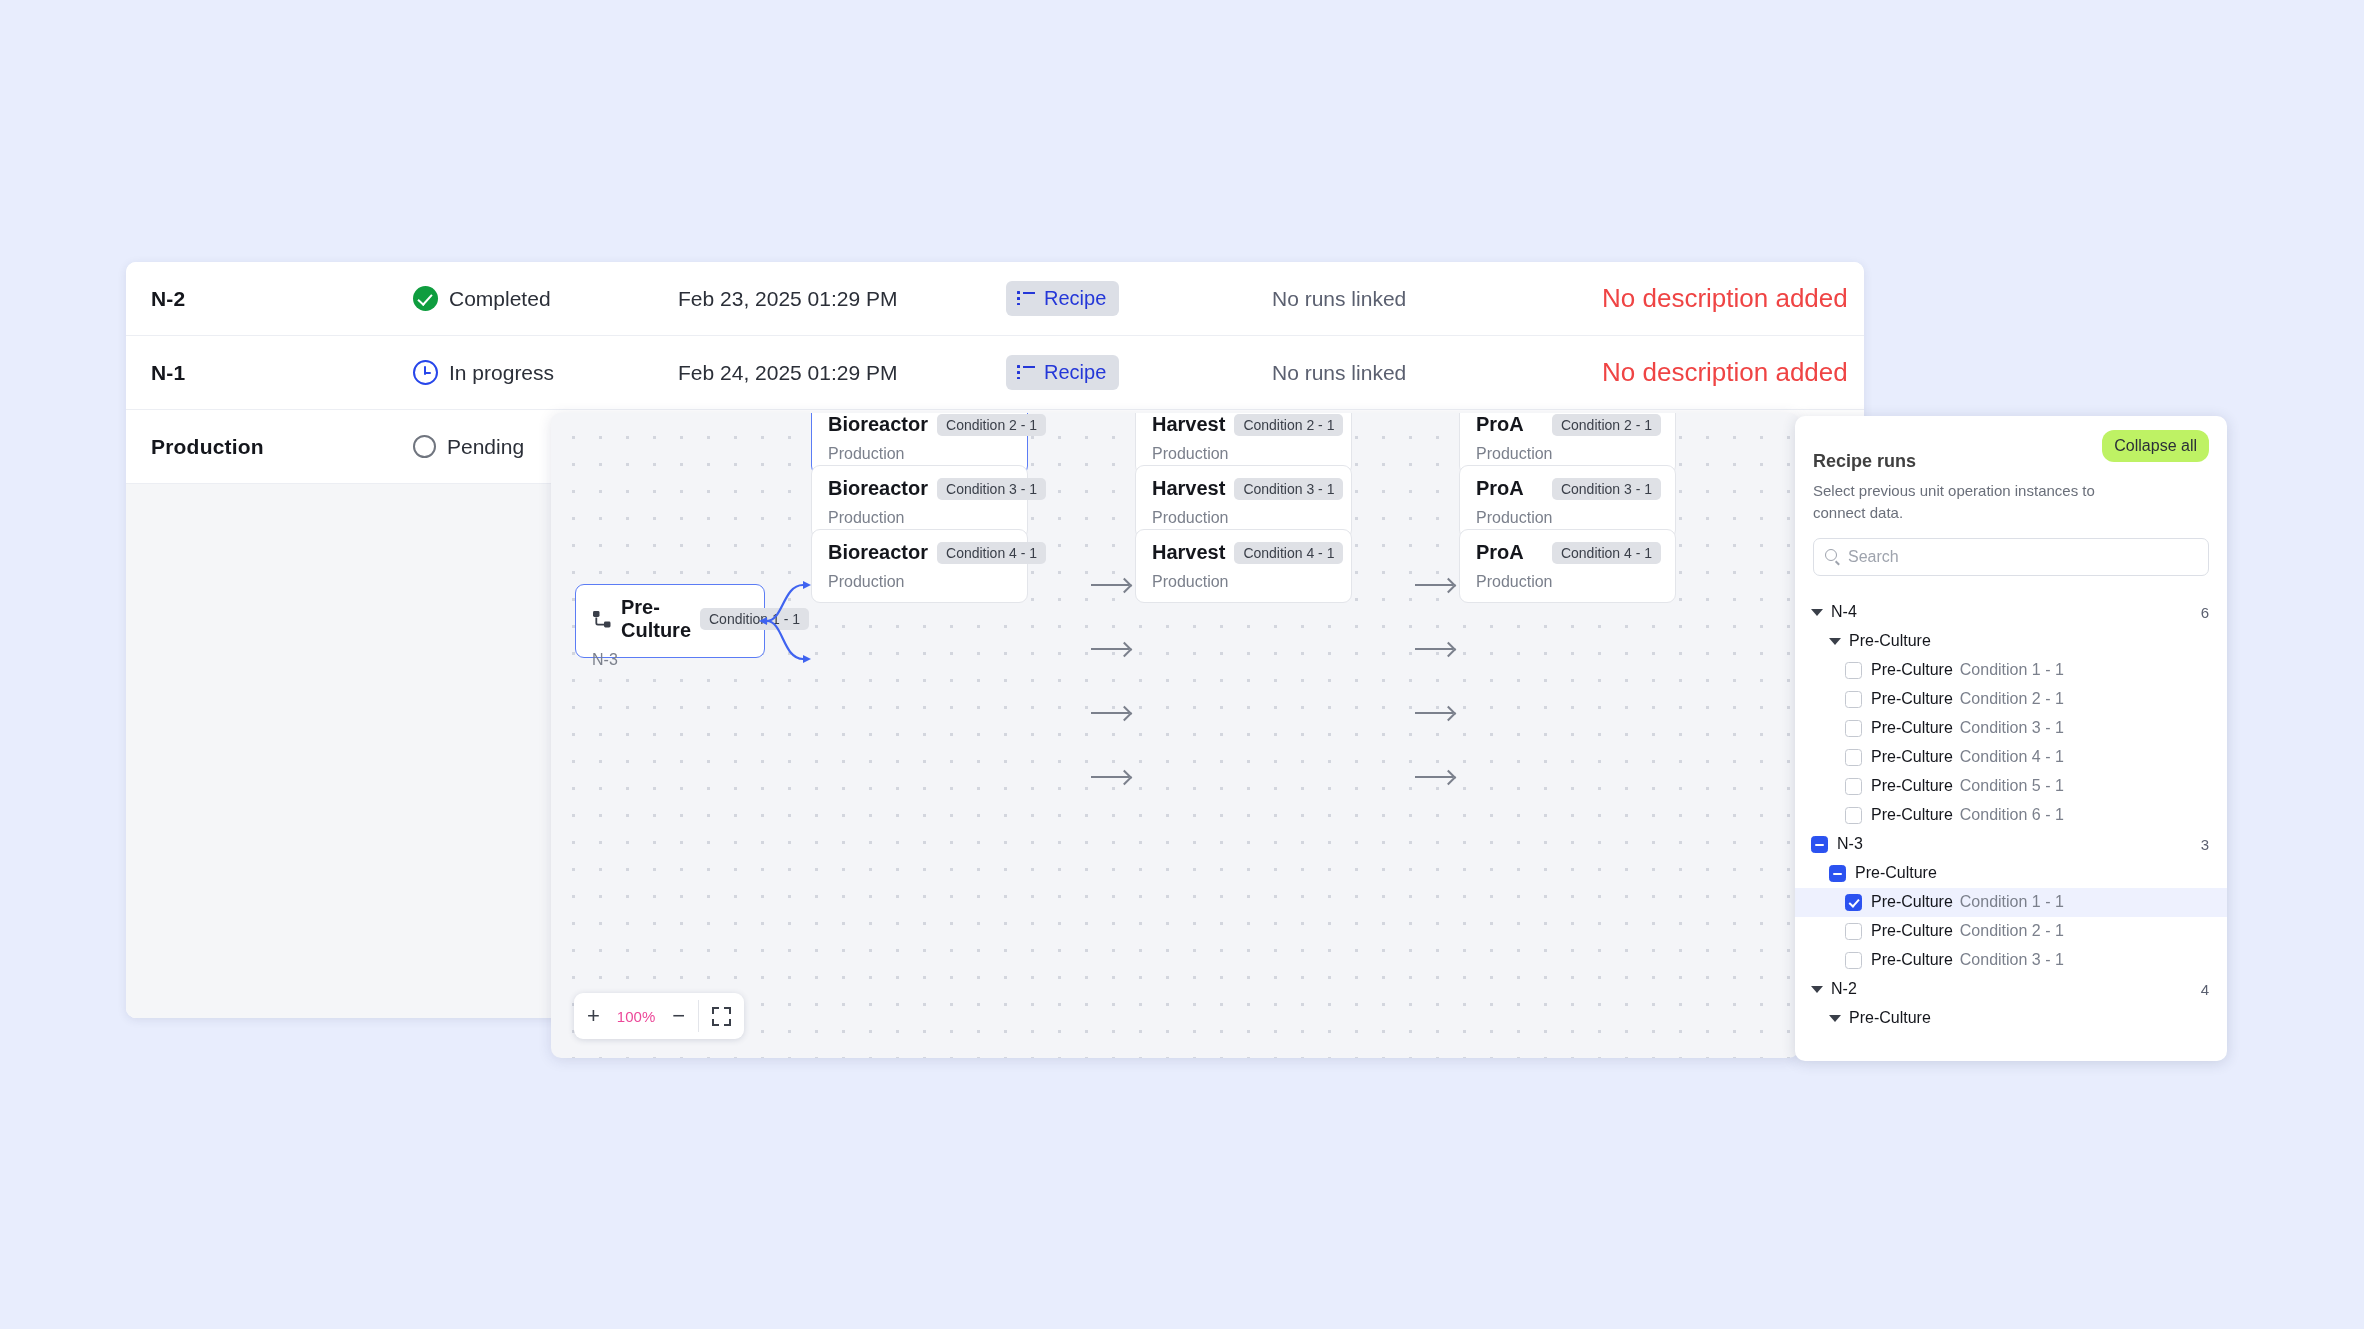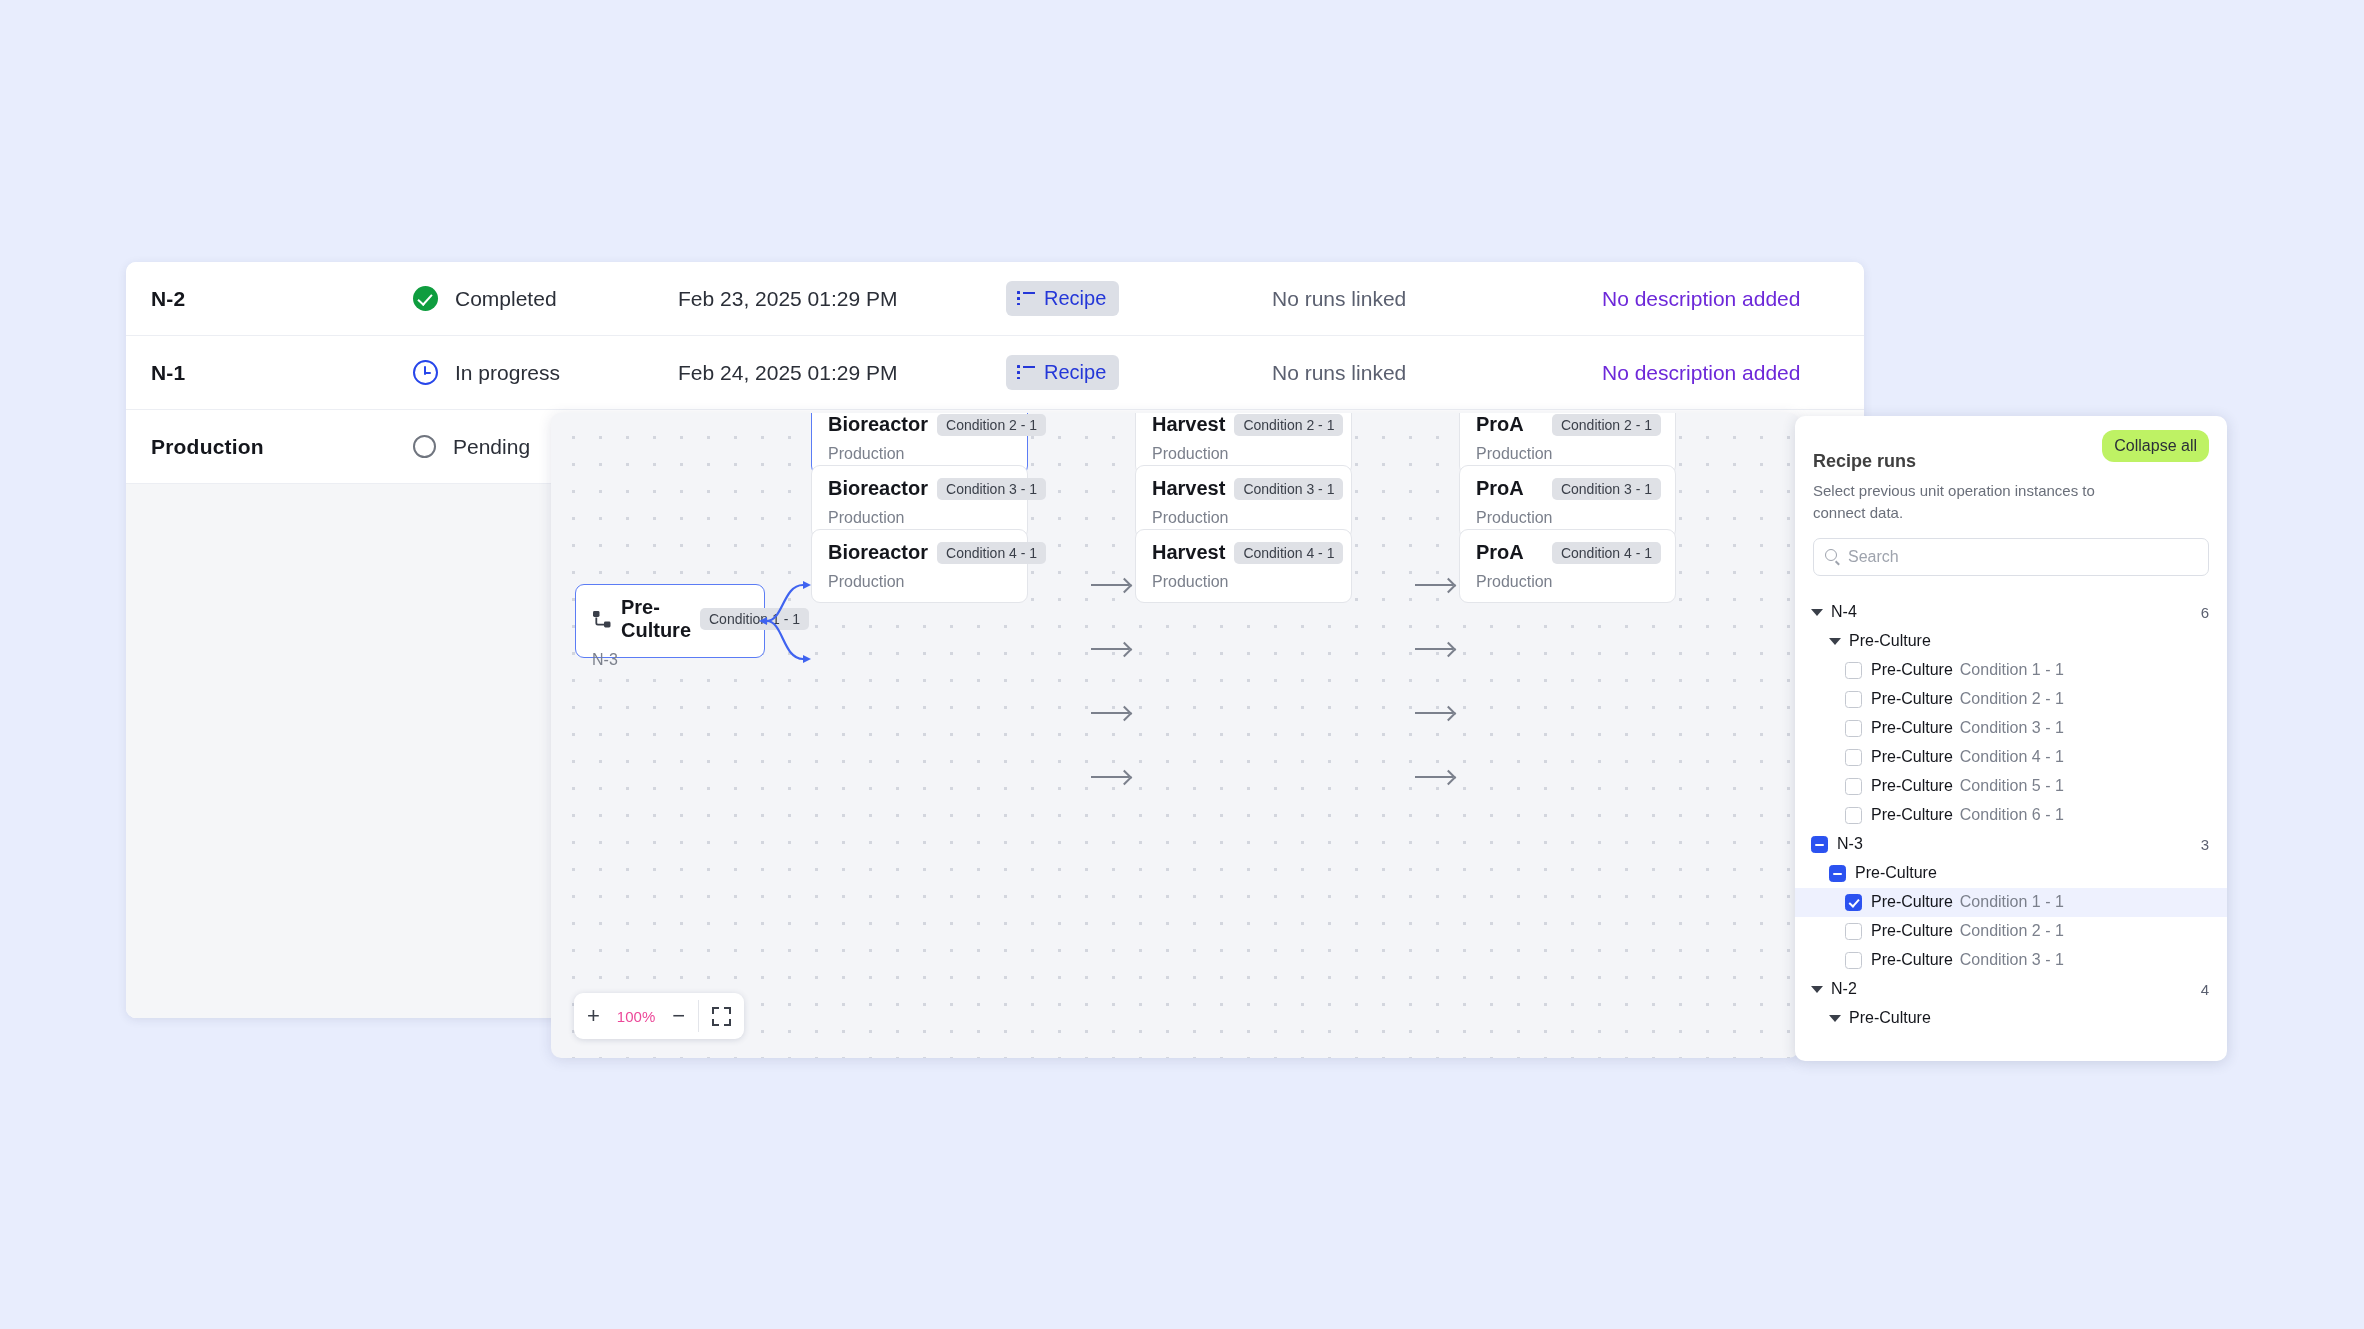--- a/index.html
+++ b/index.html
@@ -22,26 +22,26 @@
     overflow: hidden;
   }
   .table-row {
     display: flex; align-items: center;
     height: 74px;
     border-bottom: 1px solid #eceef3;
     background: #ffffff;
     padding-left: 25px;
   }
   .col-name { width: 262px; font-size: 21px; font-weight: bold; color: #14161c; letter-spacing:.2px;}
-  .col-status { width: 265px; display: flex; align-items: center; gap: 17px; }
+  .col-status { width: 265px; display: flex; align-items: center; gap: 11px; }
   .status-text { font-size: 21px; color: #2b2f38; }
   .col-date { width: 328px; font-size: 21px; color: #2b2f38; }
   .col-recipe { width: 266px; }
   .col-runs { width: 330px; font-size: 21px; color: #5b6070; }
-  .col-desc { font-size: 21px; color: #6d28d9; }
+  .col-desc { font-size: 26px; color: #ef4444; }
 
   .icon-completed {
     width: 25px; height: 25px; border-radius: 50%;
     background: #0f9d3f; position: relative; flex: none;
   }
   .icon-completed::after {
     content: ""; position: absolute;
     left: 8px; top: 5px; width: 6px; height: 12px;
     border: solid #fff; border-width: 0 2.4px 2.4px 0;
     transform: rotate(42deg);

